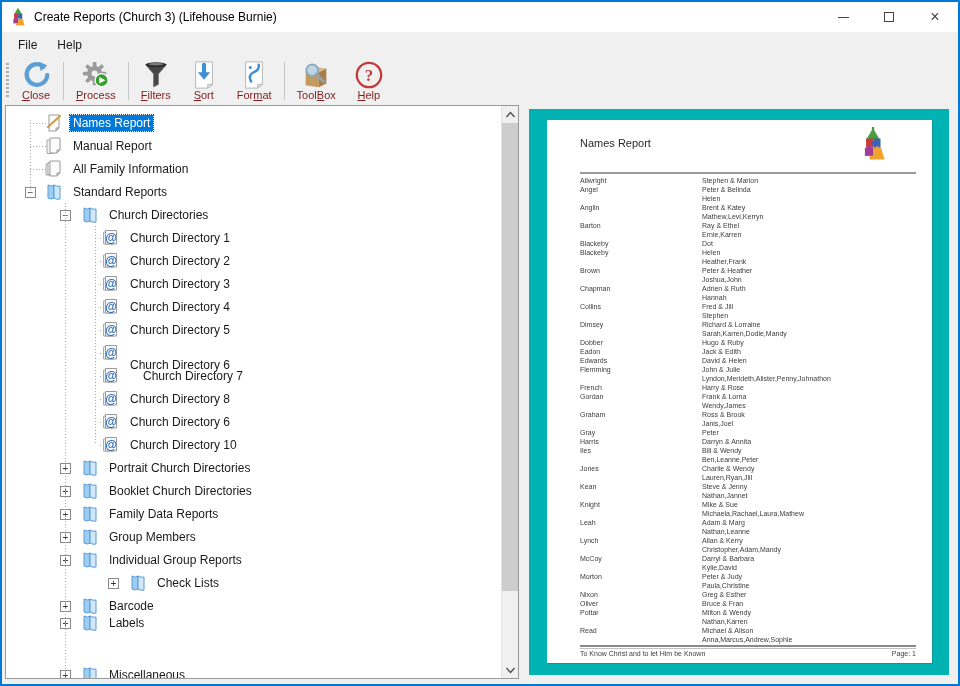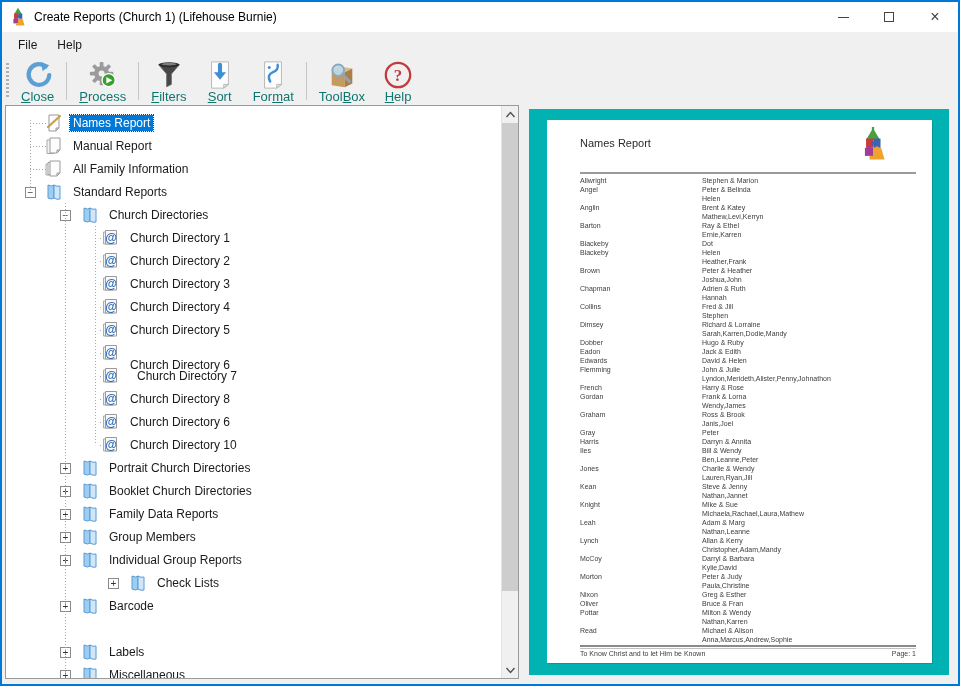--- a/index.html
+++ b/index.html
@@ -19,21 +19,21 @@
   .wc-max-glyph{display:block;width:10px;height:10px;border:1px solid #444;}
   .wc-close-glyph{font-size:16px;line-height:16px;color:#444;}
   
   .menubar{position:absolute;left:0;top:30px;right:0;height:26px;background:#f0f0f0;display:flex;align-items:center;padding-left:6px;}
   .menu-item{font-size:12px;padding:4px 10px;color:#1a1a1a;}
   
   .toolbar{position:absolute;left:0;top:56px;right:0;height:46px;background:#f0f0f0;display:flex;align-items:stretch;}
   .grip{width:3px;height:36px;margin:5px 3px 0 4px;background:repeating-linear-gradient(to bottom,#b0b0b0 0 2px,transparent 2px 4px);}
   .tb-btn{display:flex;flex-direction:column;align-items:center;justify-content:flex-start;padding:2px 9px 0 9px;}
   .tb-icon{height:30px;display:flex;align-items:center;justify-content:center;}
-  .tb-label{font-size:13px;color:#0f766e;margin-top:-1px;white-space:nowrap;}
+  .tb-label{font-size:11px;color:#7f1d1d;margin-top:-1px;white-space:nowrap;}
   .tb-label .mn{text-decoration:underline;}
   .tb-sep{width:1px;background:#c6c6c6;margin:4px 3px;}
   
   .main{position:absolute;left:0;top:102px;right:0;bottom:0;background:#f0f0f0;}
   
   .tree-panel{position:absolute;left:3px;top:1px;width:514px;height:574px;background:#fff;border:1px solid #9a9a9a;overflow:hidden;}
   .tree-inner{position:absolute;left:0;top:0;right:17px;bottom:0;overflow:hidden;}
   .tree-row{position:absolute;height:23px;left:0;right:0;}
   .tree-label{position:absolute;top:3px;font-size:12px;line-height:16px;padding:0 3px;white-space:nowrap;color:#1a1a1a;}
   .tree-label.selected{background:#0078d7;color:#fff;outline:1px dotted #16456e;}
@@ -68,21 +68,21 @@
       <svg width="16" height="21" viewBox="0 0 24 32">
         <polygon points="12,1 6,11 18,11" fill="#4a9e3f"></polygon>
         <rect x="6" y="10" width="6.5" height="8" fill="#cc3a3a"></rect>
         <rect x="12.5" y="10" width="6" height="8" fill="#3b62b5"></rect>
         <rect x="5" y="18" width="7" height="7" fill="#a03d9b"></rect>
         <polygon points="12,18 19,18 22,28 9,28 9,25 12,25" fill="#f0a32c"></polygon>
         <circle cx="12.4" cy="14" r="1.6" fill="#3b62b5"></circle>
         <circle cx="8.5" cy="18" r="1.6" fill="#a03d9b"></circle>
       </svg>
     </span>
-    <span class="title-text">Create Reports (Church 1) (Lifehouse Burnie)</span>
+    <span class="title-text">Create Reports (Church 3) (Lifehouse Burnie)</span>
     <div class="win-controls">
       <span class="wc">
           <span class="wc-min-glyph"></span>
         </span>
       <span class="wc">
           <span class="wc-max-glyph"></span>
         </span>
       <span class="wc">
           <span class="wc-close-glyph">×</span>
         </span>
@@ -295,21 +295,21 @@
               </svg></span>
             <span class="tree-label" style="left: 121px; margin-top: 12px;">Church Directory 6</span>
           </div>
           <div class="tree-row" style="top: 259px;">
             <span class="hstub" style="top: 11px; left: 94px; width: 3px;"></span>
             <span class="tree-ico" style="left: 95px;"><svg width="20" height="20" viewBox="0 0 20 20">
                 <path d="M2.5 4 h10 v12 h-10 z" fill="#efefef" stroke="#ababab"></path>
                 <path d="M4.5 2.5 h11 v13.5 h-11 z" fill="#fafafa" stroke="#9a9a9a"></path>
                 <text x="10" y="14" text-anchor="middle" font-size="12" font-weight="bold" fill="#2f6fba" font-family="Liberation Sans, sans-serif">@</text>
               </svg></span>
-            <span class="tree-label" style="left: 128px;">Church Directory 7</span>
+            <span class="tree-label" style="left: 134px;">Church Directory 7</span>
           </div>
           <div class="tree-row" style="top: 282px;">
             <span class="hstub" style="top: 11px; left: 94px; width: 3px;"></span>
             <span class="tree-ico" style="left: 95px;"><svg width="20" height="20" viewBox="0 0 20 20">
                 <path d="M2.5 4 h10 v12 h-10 z" fill="#efefef" stroke="#ababab"></path>
                 <path d="M4.5 2.5 h11 v13.5 h-11 z" fill="#fafafa" stroke="#9a9a9a"></path>
                 <text x="10" y="14" text-anchor="middle" font-size="12" font-weight="bold" fill="#2f6fba" font-family="Liberation Sans, sans-serif">@</text>
               </svg></span>
             <span class="tree-label" style="left: 121px;">Church Directory 8</span>
           </div>
@@ -387,21 +387,21 @@
           </div>
           <div class="tree-row" style="top: 489px;">
             <span class="hstub" style="top: 11px; left: 59px;"></span>
             <span class="tree-exp" style="left: 54px;">+</span>
             <span class="tree-ico" style="left: 74px;"><svg width="20" height="20" viewBox="0 0 20 20">
                 <path d="M4 3 q4 2 6 0 v13 q-2 2 -6 0 z" fill="#9ecdf2" stroke="#5b9bd5"></path>
                 <path d="M10 3 q3 2 6 1 v13 q-3 1 -6 -1 z" fill="#cfe7fa" stroke="#5b9bd5"></path>
               </svg></span>
             <span class="tree-label" style="left: 100px;">Barcode</span>
           </div>
-          <div class="tree-row" style="top: 535px;">
+          <div class="tree-row" style="top: 506px;">
             <span class="hstub" style="top: 11px; left: 59px;"></span>
             <span class="tree-exp" style="left: 54px;">+</span>
             <span class="tree-ico" style="left: 74px;"><svg width="20" height="20" viewBox="0 0 20 20">
                 <path d="M4 3 q4 2 6 0 v13 q-2 2 -6 0 z" fill="#9ecdf2" stroke="#5b9bd5"></path>
                 <path d="M10 3 q3 2 6 1 v13 q-3 1 -6 -1 z" fill="#cfe7fa" stroke="#5b9bd5"></path>
               </svg></span>
             <span class="tree-label" style="left: 100px;">Labels</span>
           </div>
           <div class="tree-row" style="top: 558px;">
             <span class="hstub" style="top: 11px; left: 59px;"></span>

